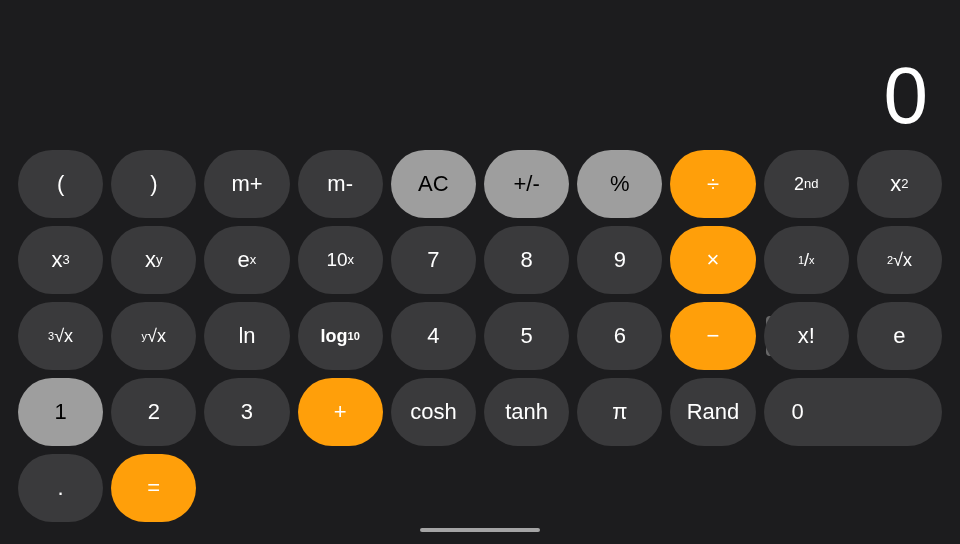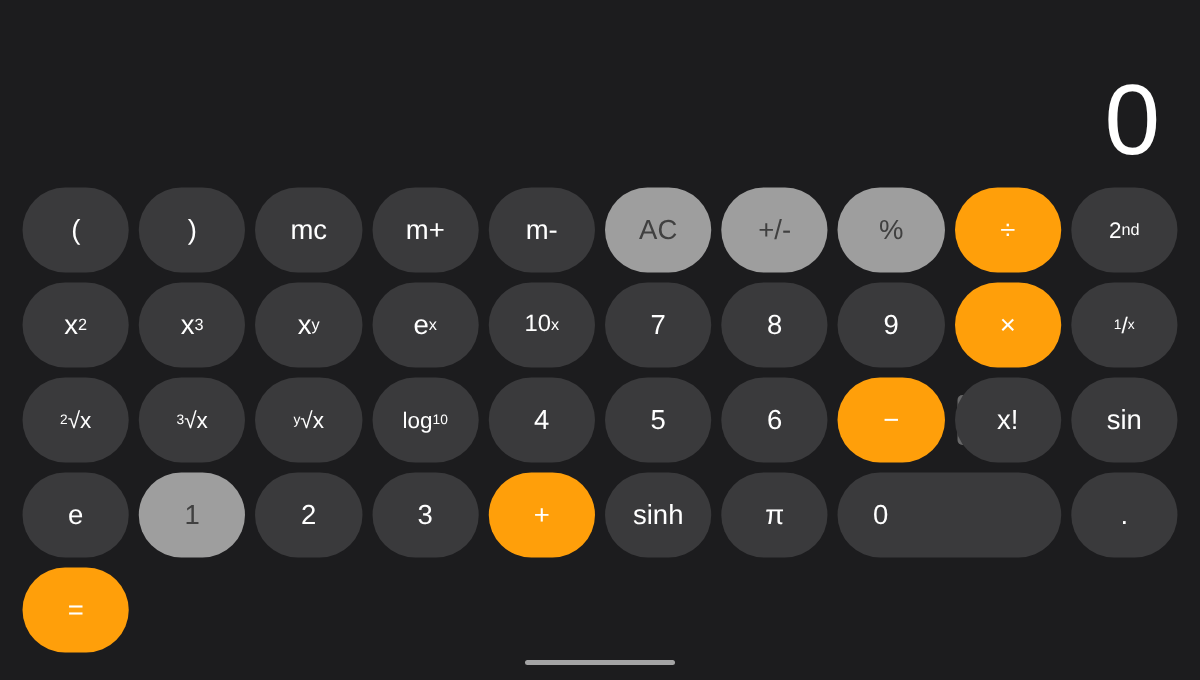--- a/index.html
+++ b/index.html
@@ -51,21 +51,21 @@
       font-weight: 400;
       color: #ffffff;
       display: flex;
       align-items: center;
       justify-content: center;
       background: #3a3a3c;
       transition: opacity 0.1s;
       user-select: none;
       position: relative;
     }
-    .btn.gray { background: #9e9e9e; color: #404040; }
+    .btn.gray { background: #9e9e9e; color: #000000; }
     .btn.orange { background: #ff9f0a; color: #ffffff; }
     .btn.zero { grid-column: span 2; border-radius: 50px; justify-content: flex-start; padding-left: 28px; }
     .btn sub, .btn sup {
       font-size: 11px;
       line-height: 0;
     }
     .btn sup { vertical-align: super; font-size: 13px; }
     .btn sub { vertical-align: sub; font-size: 11px; }
     .home-indicator {
       display: flex;
@@ -100,21 +100,20 @@
 
 <div class="calculator">
   <div class="display">
     <span class="display-value">0</span>
   </div>
 
   <div class="buttons-grid">
 
     <button class="btn">(</button>
     <button class="btn">)</button>
-    <button class="btn">mc</button>
     <button class="btn">m+</button>
     <button class="btn">m-</button>
     <button class="btn gray">AC</button>
     <button class="btn gray">+/-</button>
     <button class="btn gray">%</button>
     <button class="btn orange">÷</button>
 
     <button class="btn" style="font-size:18px;">2<sup>nd</sup></button>
     <button class="btn">x<sup style="font-size:13px;">2</sup></button>
     <button class="btn">x<sup style="font-size:13px;">3</sup></button>
@@ -123,39 +122,41 @@
     <button class="btn" style="font-size:19px;">10<sup style="font-size:13px;">x</sup></button>
     <button class="btn">7</button>
     <button class="btn">8</button>
     <button class="btn">9</button>
     <button class="btn orange">×</button>
 
     <button class="btn" style="font-size:18px;"><sup style="font-size:11px;">1</sup>/<sub style="font-size:11px;">x</sub></button>
     <button class="btn" style="font-size:18px;"><sup style="font-size:11px;">2</sup>√x</button>
     <button class="btn" style="font-size:18px;"><sup style="font-size:11px;">3</sup>√x</button>
     <button class="btn" style="font-size:18px;"><sup style="font-size:11px;">y</sup>√x</button>
-    <button class="btn" style="font-size:18px;">log<sub style="font-size:11px;">10</sub></button>
+    <button class="btn">ln</button>
+    <button class="btn" style="font-size:18px;font-weight:bold;">log<sub style="font-size:11px;">10</sub></button>
     <button class="btn">4</button>
     <button class="btn">5</button>
     <button class="btn">6</button>
     <div class="minus-area">
       <button class="btn orange" style="width:100%; height:68px;">−</button>
       <div class="scrollbar-thumb"></div>
     </div>
 
     <button class="btn">x!</button>
-    <button class="btn">sin</button>
     <button class="btn">e</button>
     <button class="btn gray">1</button>
     <button class="btn">2</button>
     <button class="btn">3</button>
     <button class="btn orange">+</button>
 
-    <button class="btn">sinh</button>
+    <button class="btn">cosh</button>
+    <button class="btn">tanh</button>
     <button class="btn">π</button>
+    <button class="btn">Rand</button>
     <button class="btn zero">0</button>
     <button class="btn">.</button>
     <button class="btn orange">=</button>
   </div>
 
   <div class="home-indicator">
     <div class="home-bar"></div>
   </div>
 </div>
 

